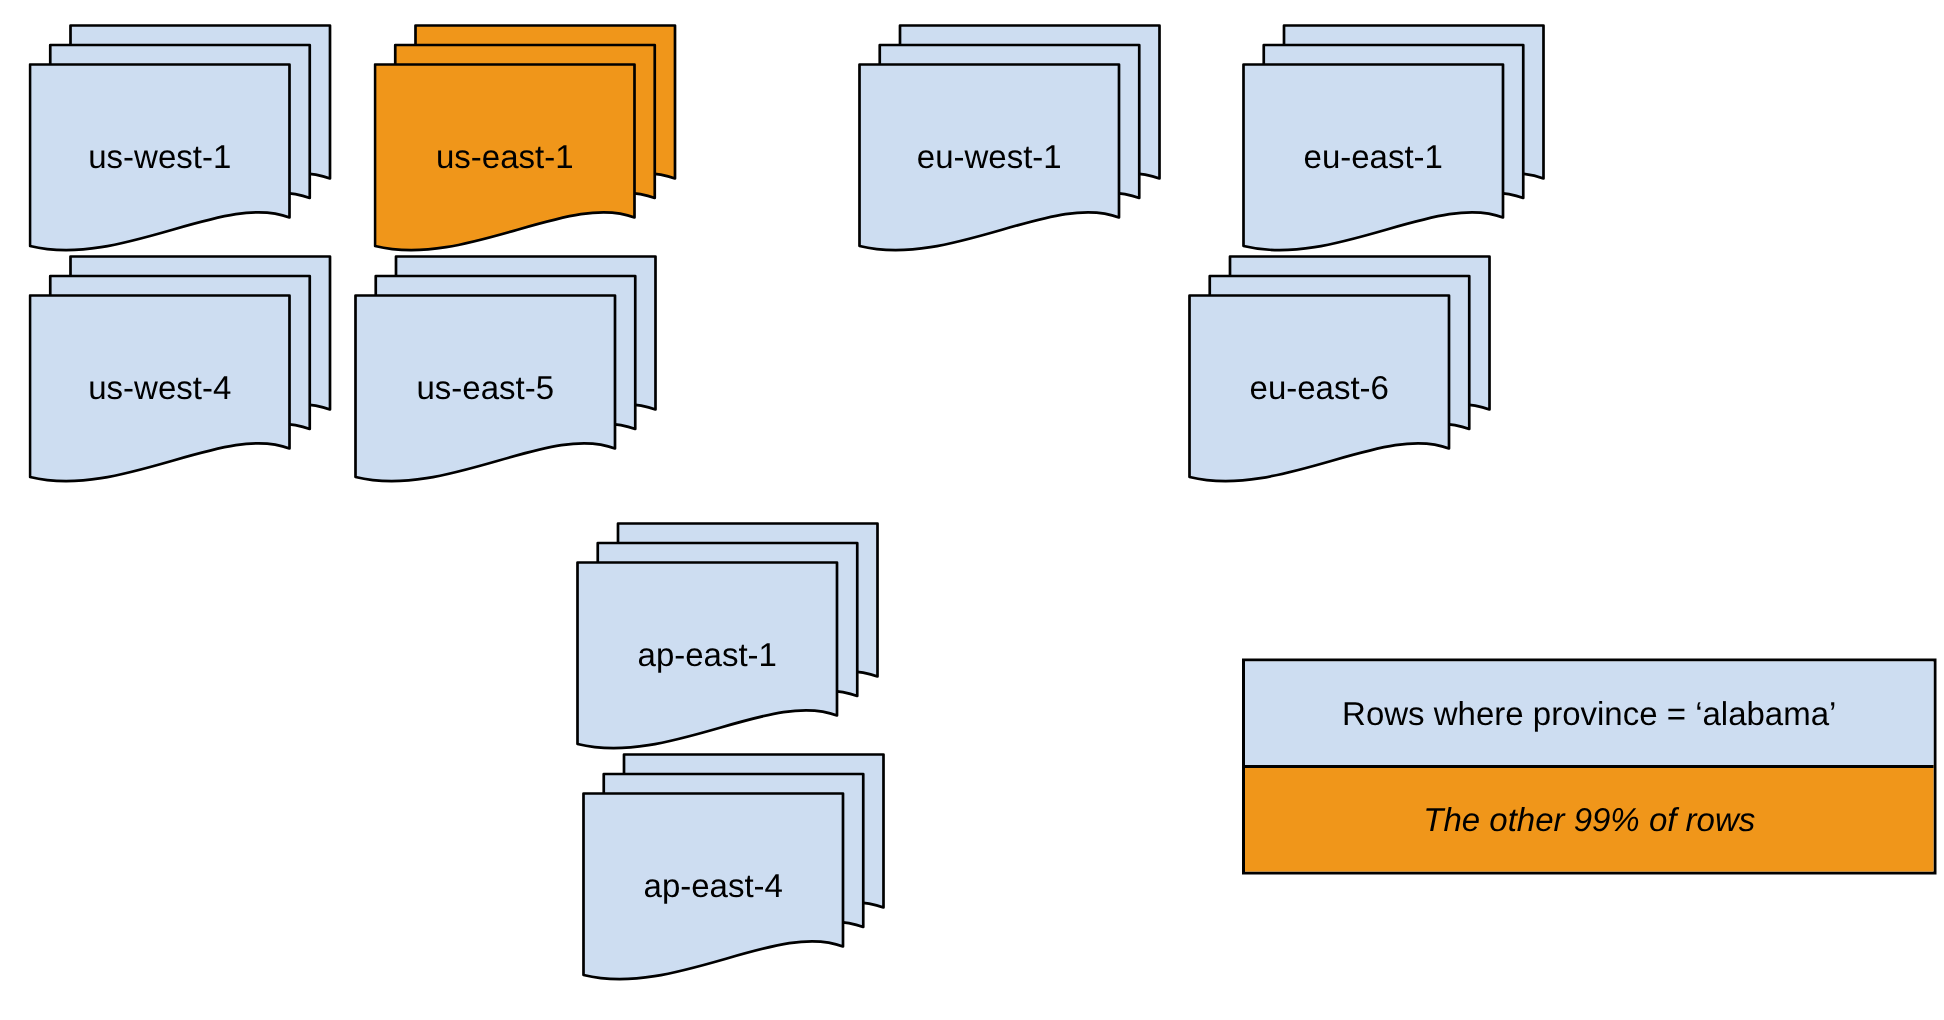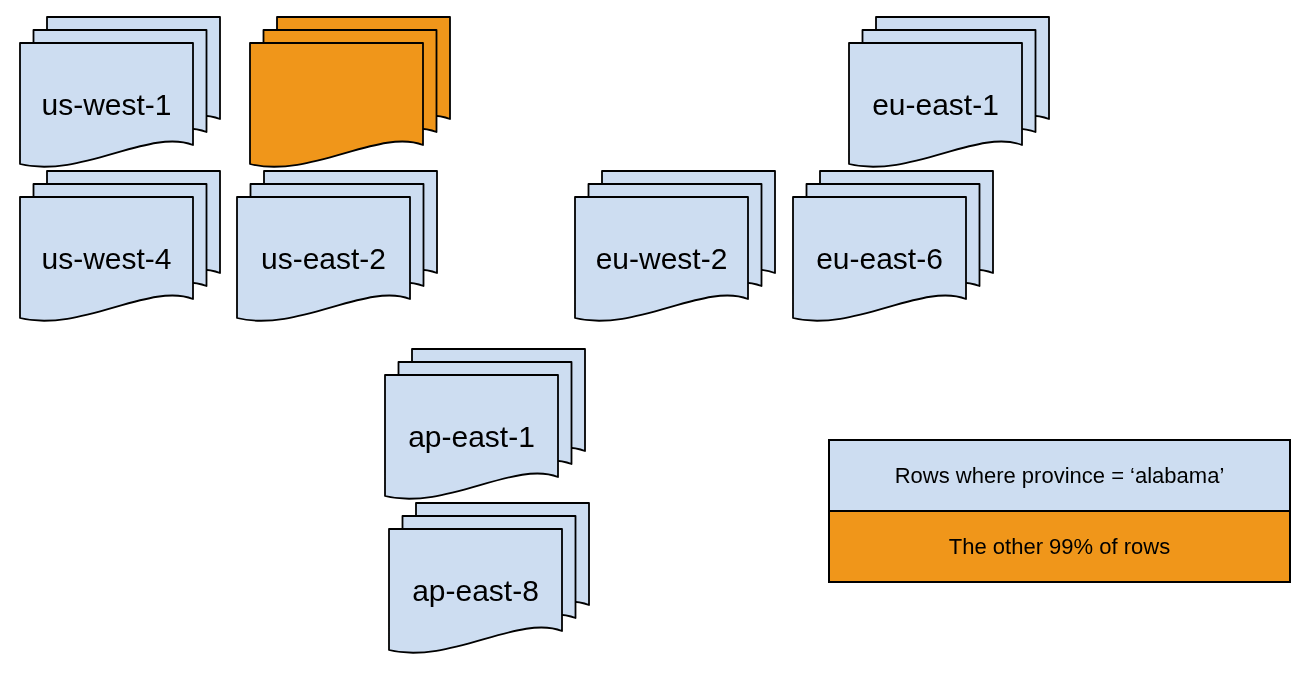--- a/index.html
+++ b/index.html
@@ -31,21 +31,21 @@
     fill: var(--highlight-fill, #f0961a);
   }
   .stack-label {
     position: absolute;
     left: 0;
     top: 76px;
     width: 175px;
     height: 26px;
     line-height: 26px;
     text-align: center;
-    font-size: 30px;
+    font-size: 22px;
     color: var(--text, #000000);
     pointer-events: none;
     white-space: nowrap;
   }
   .legend {
     position: absolute;
     left: 802px;
     top: 439px;
     width: 463px;
     height: 144px;
@@ -80,24 +80,33 @@
     </svg>
     <span class="stack-label">us-west-1</span>
   </div>
 
   <div class="stack highlight" style="left:249px; top:16px">
     <svg class="doc-svg" width="203" height="156" viewBox="0 0 203 156">
       <path class="doc" transform="translate(27,0)" d="M1,1 H174 V103 C131,86 61,137 1,122 Z"></path>
       <path class="doc" transform="translate(13.5,13)" d="M1,1 H174 V103 C131,86 61,137 1,122 Z"></path>
       <path class="doc" transform="translate(0,26)" d="M1,1 H174 V103 C131,86 61,137 1,122 Z"></path>
     </svg>
+    <span class="stack-label">us-east-1</span>
   </div>
 
+  <div class="stack" style="left:572px; top:16px">
+    <svg class="doc-svg" width="203" height="156" viewBox="0 0 203 156">
+      <path class="doc" transform="translate(27,0)" d="M1,1 H174 V103 C131,86 61,137 1,122 Z"></path>
+      <path class="doc" transform="translate(13.5,13)" d="M1,1 H174 V103 C131,86 61,137 1,122 Z"></path>
+      <path class="doc" transform="translate(0,26)" d="M1,1 H174 V103 C131,86 61,137 1,122 Z"></path>
+    </svg>
+    <span class="stack-label">eu-west-1</span>
+  </div>
 
-  <div class="stack" style="left:848px; top:16px">
+  <div class="stack" style="left:828px; top:16px">
     <svg class="doc-svg" width="203" height="156" viewBox="0 0 203 156">
       <path class="doc" transform="translate(27,0)" d="M1,1 H174 V103 C131,86 61,137 1,122 Z"></path>
       <path class="doc" transform="translate(13.5,13)" d="M1,1 H174 V103 C131,86 61,137 1,122 Z"></path>
       <path class="doc" transform="translate(0,26)" d="M1,1 H174 V103 C131,86 61,137 1,122 Z"></path>
     </svg>
     <span class="stack-label">eu-east-1</span>
   </div>
 
   <div class="stack" style="left:19px; top:170px">
     <svg class="doc-svg" width="203" height="156" viewBox="0 0 203 156">
@@ -107,31 +116,23 @@
     </svg>
     <span class="stack-label">us-west-4</span>
   </div>
 
   <div class="stack" style="left:236px; top:170px">
     <svg class="doc-svg" width="203" height="156" viewBox="0 0 203 156">
       <path class="doc" transform="translate(27,0)" d="M1,1 H174 V103 C131,86 61,137 1,122 Z"></path>
       <path class="doc" transform="translate(13.5,13)" d="M1,1 H174 V103 C131,86 61,137 1,122 Z"></path>
       <path class="doc" transform="translate(0,26)" d="M1,1 H174 V103 C131,86 61,137 1,122 Z"></path>
     </svg>
-    <span class="stack-label">us-east-2</span>
+    <span class="stack-label">us-east-5</span>
   </div>
 
-  <div class="stack" style="left:574px; top:170px">
-    <svg class="doc-svg" width="203" height="156" viewBox="0 0 203 156">
-      <path class="doc" transform="translate(27,0)" d="M1,1 H174 V103 C131,86 61,137 1,122 Z"></path>
-      <path class="doc" transform="translate(13.5,13)" d="M1,1 H174 V103 C131,86 61,137 1,122 Z"></path>
-      <path class="doc" transform="translate(0,26)" d="M1,1 H174 V103 C131,86 61,137 1,122 Z"></path>
-    </svg>
-    <span class="stack-label">eu-west-2</span>
-  </div>
 
   <div class="stack" style="left:792px; top:170px">
     <svg class="doc-svg" width="203" height="156" viewBox="0 0 203 156">
       <path class="doc" transform="translate(27,0)" d="M1,1 H174 V103 C131,86 61,137 1,122 Z"></path>
       <path class="doc" transform="translate(13.5,13)" d="M1,1 H174 V103 C131,86 61,137 1,122 Z"></path>
       <path class="doc" transform="translate(0,26)" d="M1,1 H174 V103 C131,86 61,137 1,122 Z"></path>
     </svg>
     <span class="stack-label">eu-east-6</span>
   </div>
 
@@ -143,25 +144,25 @@
     </svg>
     <span class="stack-label">ap-east-1</span>
   </div>
 
   <div class="stack" style="left:388px; top:502px">
     <svg class="doc-svg" width="203" height="156" viewBox="0 0 203 156">
       <path class="doc" transform="translate(27,0)" d="M1,1 H174 V103 C131,86 61,137 1,122 Z"></path>
       <path class="doc" transform="translate(13.5,13)" d="M1,1 H174 V103 C131,86 61,137 1,122 Z"></path>
       <path class="doc" transform="translate(0,26)" d="M1,1 H174 V103 C131,86 61,137 1,122 Z"></path>
     </svg>
-    <span class="stack-label">ap-east-8</span>
+    <span class="stack-label">ap-east-4</span>
   </div>
 
   <div class="legend">
     <div class="legend-row" style="background: rgb(205, 221, 241);">
       <span>Rows where province = ‘alabama’</span>
     </div>
-    <div class="legend-row" style="background: rgb(240, 150, 26);">
+    <div class="legend-row" style="background: rgb(240, 150, 26); font-style: italic;">
       <span>The other 99% of rows</span>
     </div>
   </div>
 
 </div>
 
 </body></html>

